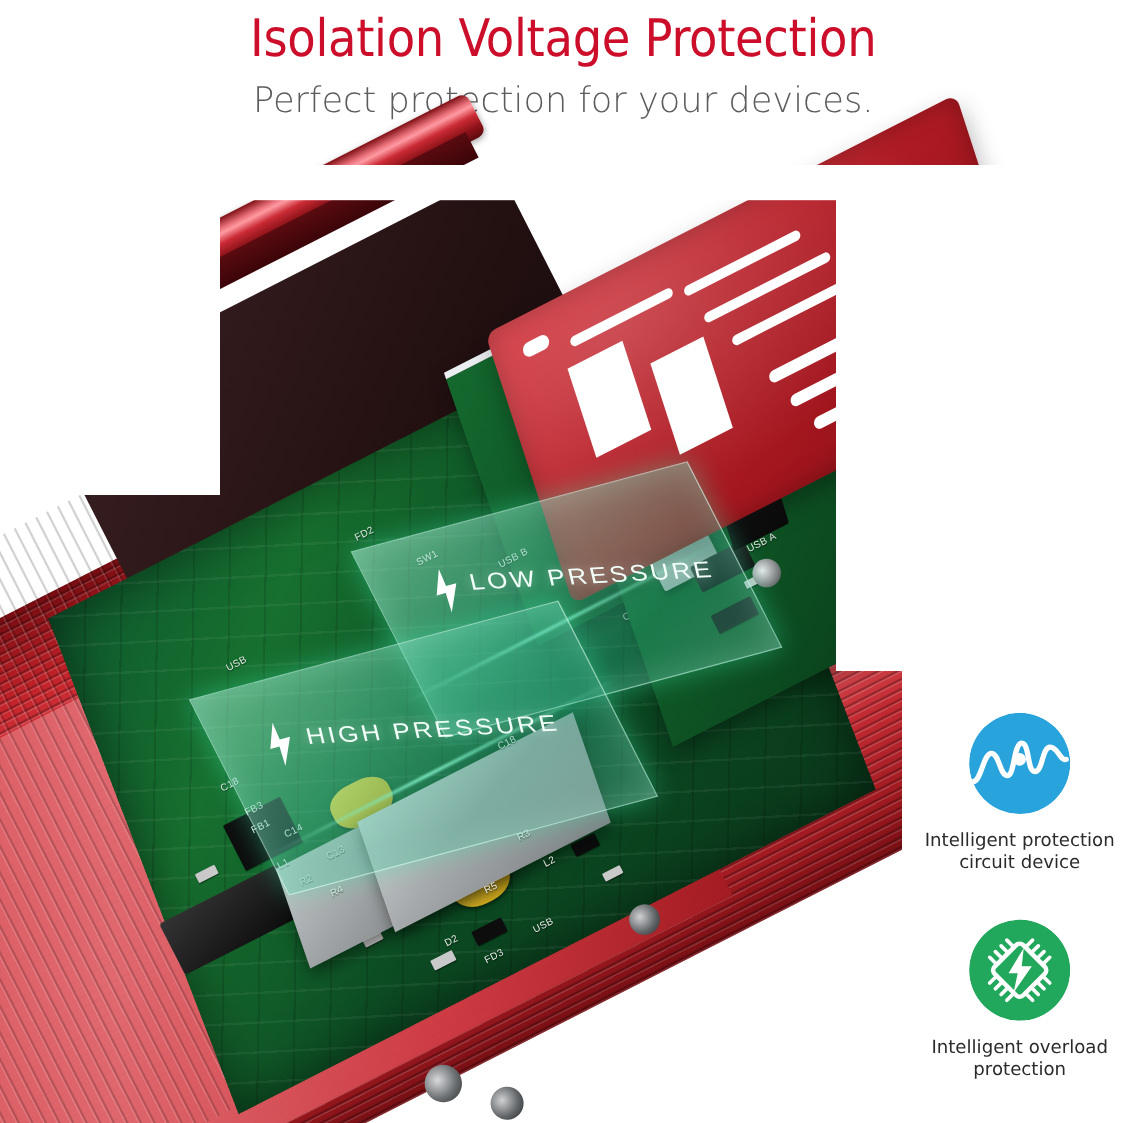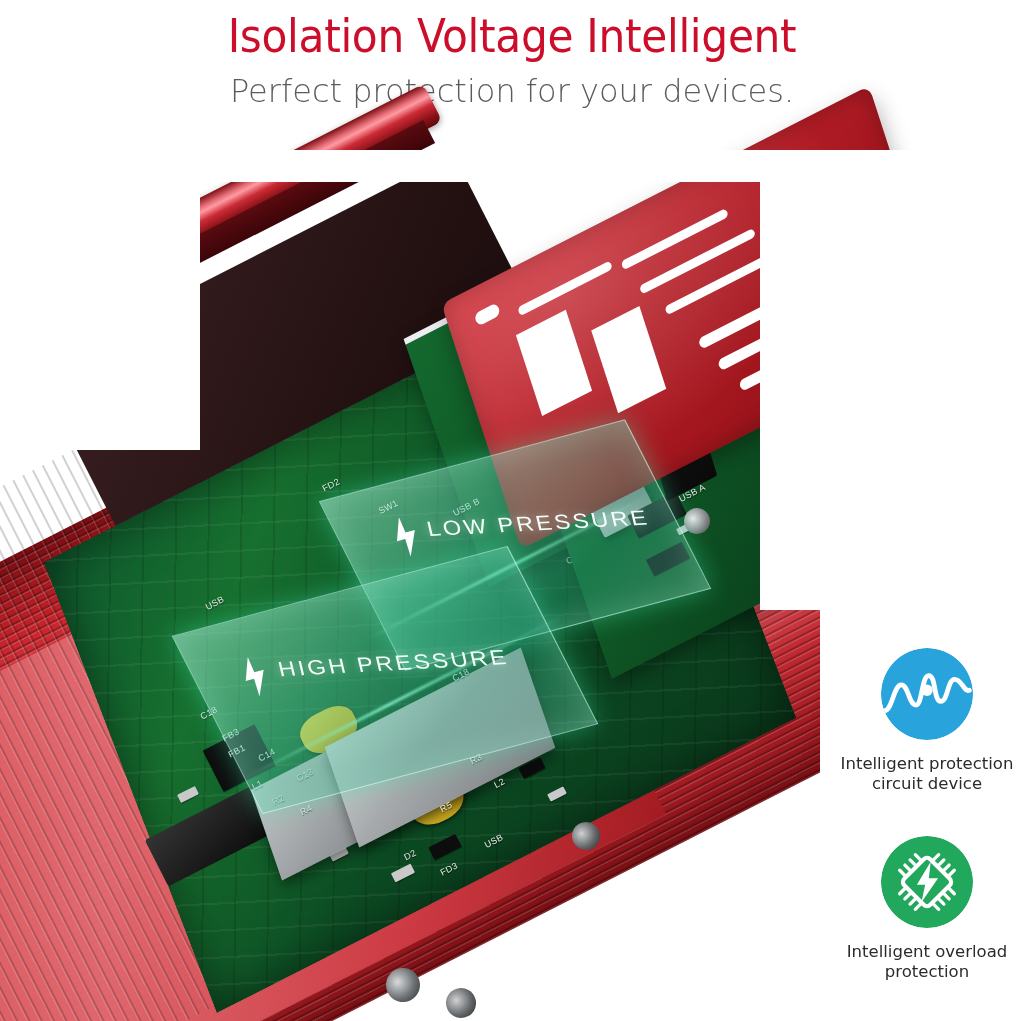--- a/index.html
+++ b/index.html
@@ -213,21 +213,21 @@
   }
 
   .white-mask { position:absolute; background:#ffffff; }
 </style>
 </head>
 <body>
 
 <div id="page">
 
   <div class="header">
-    <div class="title">Isolation Voltage Intelligent</div>
+    <div class="title">Isolation Voltage Protection</div>
     <div class="subtitle">Perfect protection for your devices.</div>
   </div>
 
   <div class="scene">
 
     <div class="housing"></div>
     <div class="housing-face"></div>
     <div class="housing-fins"></div>
 
     <div class="rim"></div>

